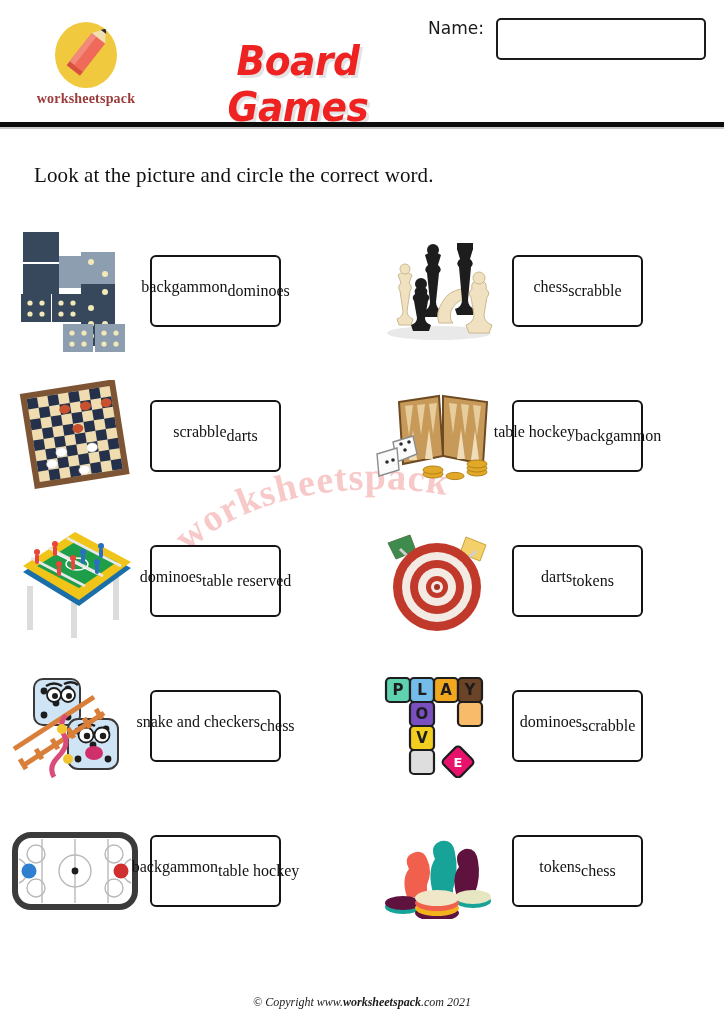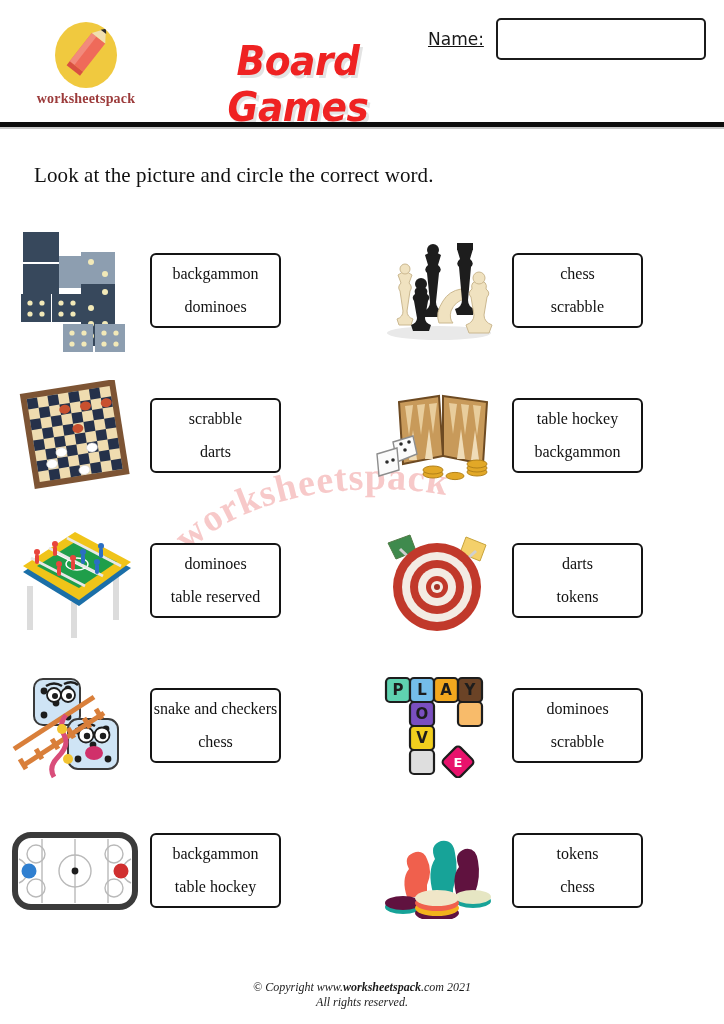--- a/index.html
+++ b/index.html
@@ -84,23 +84,21 @@
     transform: scaleX(0.94);
   }
   .field-block {
     position: absolute;
     right: 18px;
     top: 18px;
     width: 278px;
   }
   .field-row {
     display: flex;
-    align-items: center;
     margin-bottom: 11px;
-    text-decoration: underline;
   }
   .field-label {
     font-family: "DejaVu Sans", sans-serif;
     font-size: 17px;
     color: #1a1a1a;
     width: 68px;
     flex: 0 0 68px;
   }
   .field-box {
     flex: 1;
@@ -158,21 +156,21 @@
     justify-content: center;
   }
   .pic svg { display: block; }
   .choice-box {
     width: 131px;
     min-height: 72px;
     border: 2px solid #141414;
     border-radius: 6px;
     background: #ffffff;
     display: flex;
-    flex-direction: column;
+    flex-direction: row;
     align-items: center;
     justify-content: center;
     padding: 6px 2px;
     box-sizing: border-box;
   }
   .choice {
     font-family: "Liberation Serif", serif;
     font-size: 16px;
     color: #111111;
     line-height: 1.35;
@@ -670,14 +668,13 @@
       <div class="choice-box">
         <div class="choice first">tokens</div>
         <div class="choice">chess</div>
       </div>
     </div>
   </div>
 </div>
 
 <div class="footer">
   <div><span>©  Copyright www.</span><b>worksheetspack</b><span>.com 2021</span></div>
-  <div>All rights reserved.</div>
 </div>
 
 </body></html>

